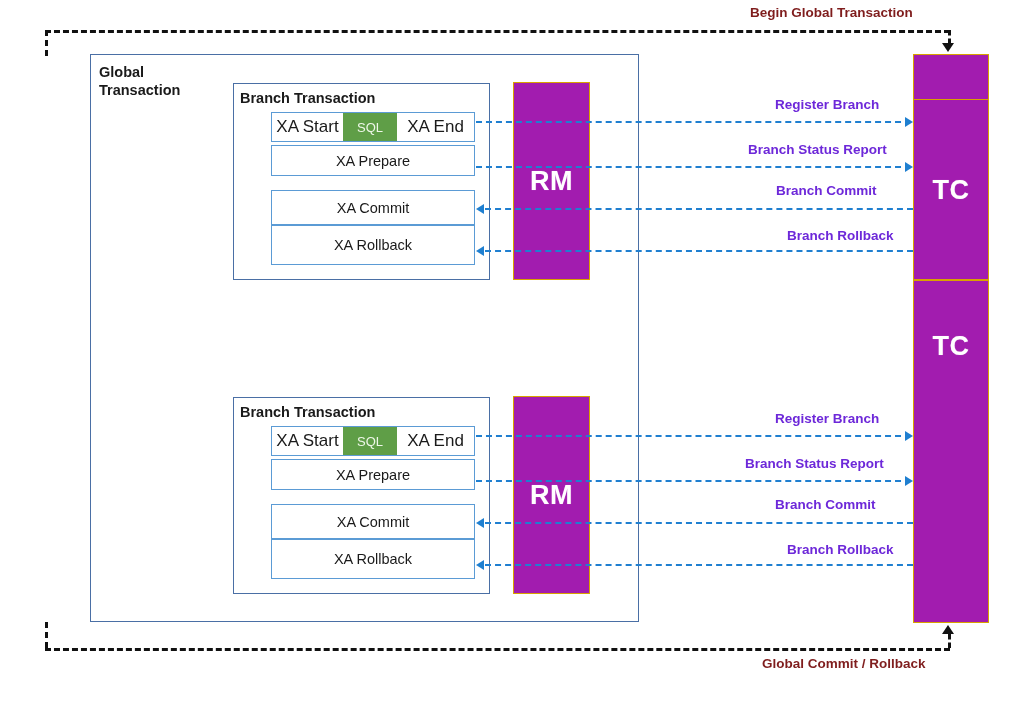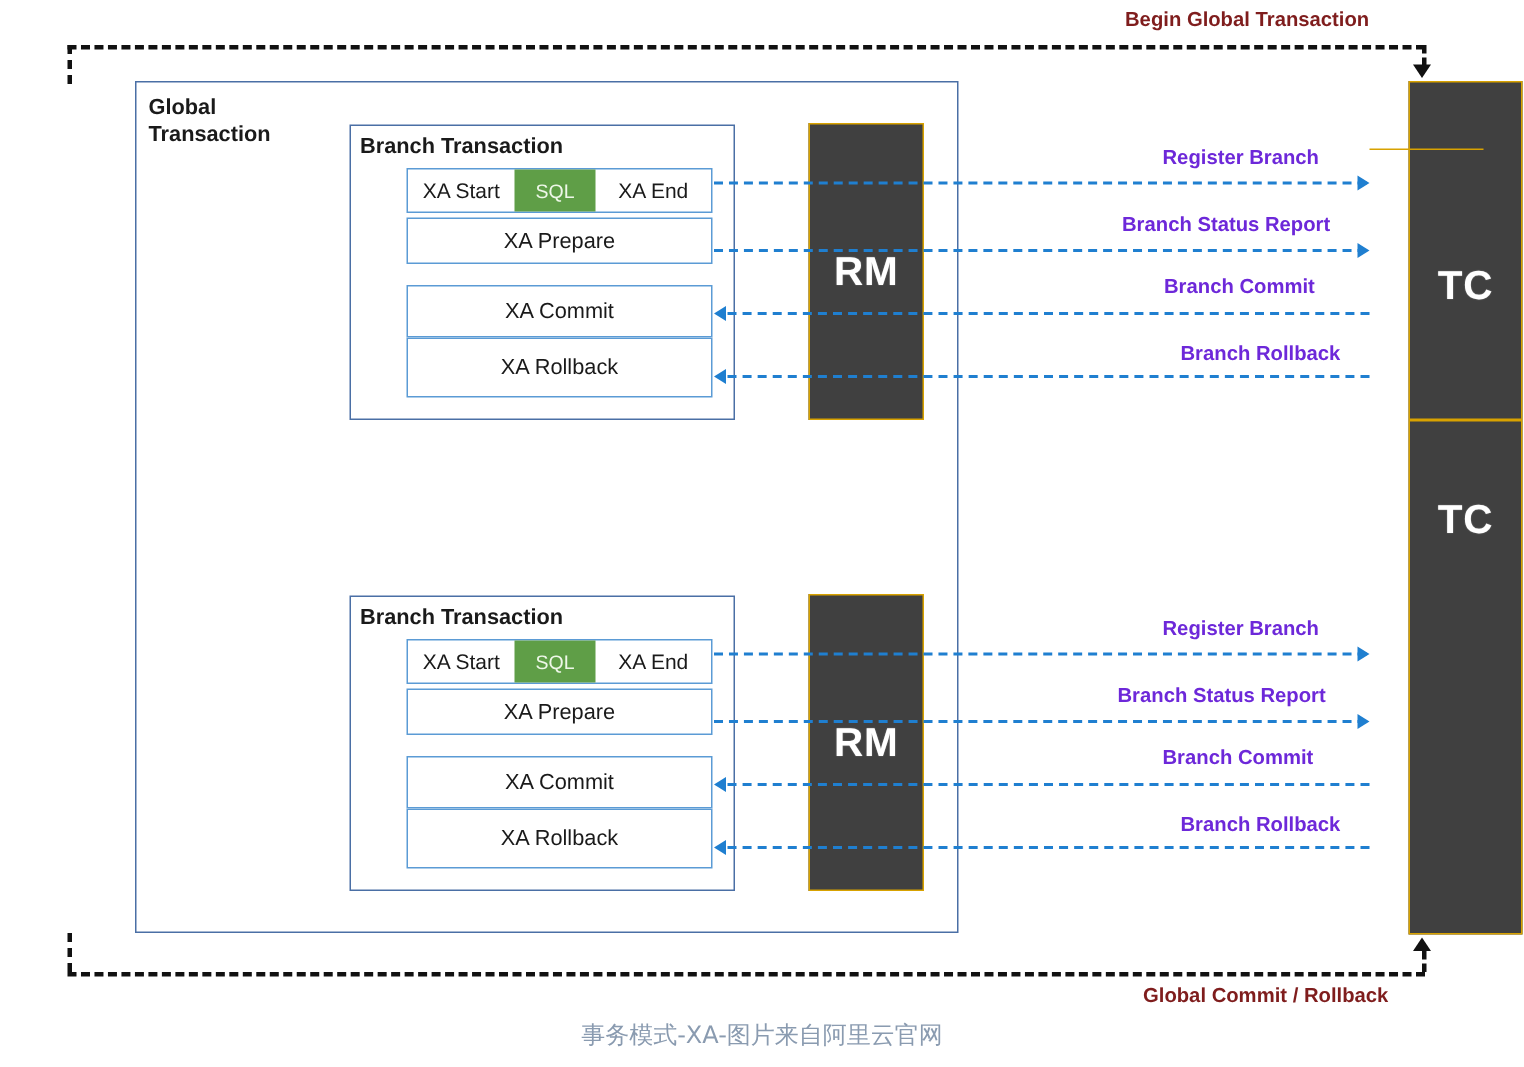--- a/index.html
+++ b/index.html
@@ -29,29 +29,28 @@
     top: 0px;
     width: 1004px;
     height: 678px;
     background: #ffffff;
     border-radius: 14px;
   }
 
   
   .orange {
     position: absolute;
-    background: #404040;
+    background: #a21caf;
     border: 1px solid #d8a200;
     box-sizing: border-box;
     color: #ffffff;
     font-weight: bold;
     display: flex;
     align-items: center;
     justify-content: center;
-    margin-left: 26px;
   }
   .orange .lbl {
     color: #ffffff;
     font-size: 27px;
     font-weight: bold;
     letter-spacing: 0.5px;
     text-shadow: 0 0 1px rgba(255,255,255,.4);
   }
 
   
@@ -119,21 +118,21 @@
     box-sizing: border-box;
     display: flex;
     border: 1.2px solid #5b9bd5;
     background: #ffffff;
   }
   .xa-cell {
     box-sizing: border-box;
     display: flex;
     align-items: center;
     justify-content: center;
-    font-size: 14px;
+    font-size: 17px;
     color: #1a1a1a;
   }
   .xa-cell.sql {
     background: #5f9e47;
     color: #eef7e8;
     font-size: 13px;
   }
 
   
   .blue-line {
@@ -304,15 +303,14 @@
   <div class="blue-label" style="left:787px; top:542px;">Branch Rollback</div>
   <div class="blue-line" style="left:485px; top:564px; width:428px;"></div>
   <div class="blue-arrow-l" style="left:476px; top:560px;"></div>
 
   <div class="black-v" style="left:45px; top:622px; height:26px;"></div>
   <div class="black-h" style="left:45px; top:648px; width:905px;"></div>
   <div class="black-v" style="left:948px; top:634px; height:14px;"></div>
   <div class="black-arrow-up" style="left:942px; top:625px;"></div>
   <div class="black-label" style="left:762px; top:656px;">Global Commit / Rollback</div>
 
-  <div class="caption">事务模式-XA-图片来自阿里云官网</div>
 
 </div>
 
 </body></html>

